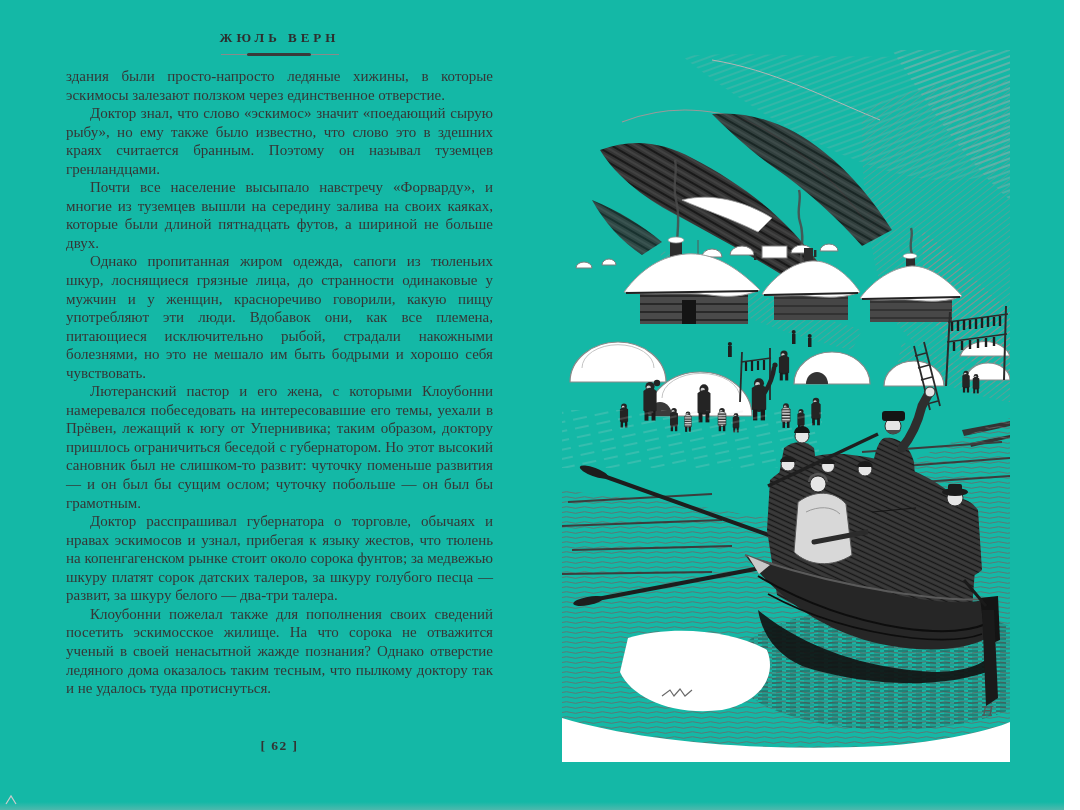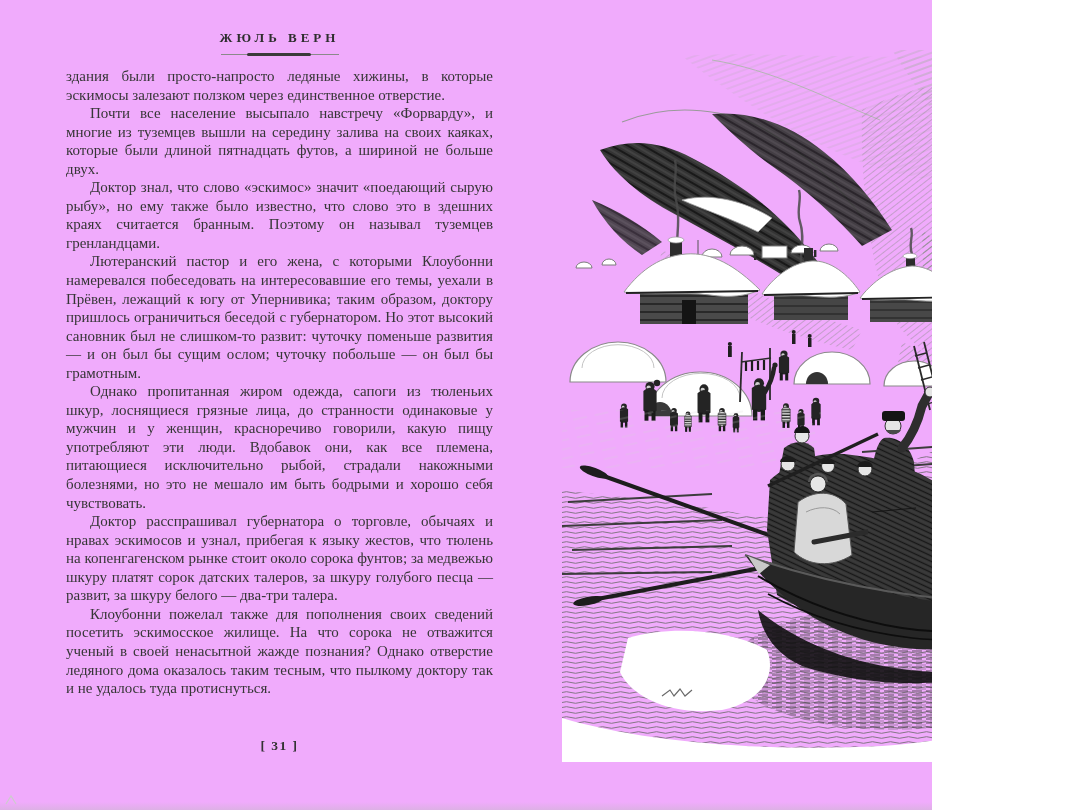--- a/index.html
+++ b/index.html
@@ -1,19 +1,19 @@
 <!DOCTYPE html>
 <html><head>
 <meta charset="utf-8">
 <title>Book spread</title>
 <style>
   html,body{margin:0;padding:0;}
   body{background:#ffffff;}
   .spread{
-    position:relative;width:932px;height:810px;background:#f0abfc;
+    position:relative;width:1064px;height:810px;background:#14b8a6;
     overflow:hidden;font-family:"Liberation Serif","DejaVu Serif",serif;
   }
   .text-col{position:absolute;left:66px;top:30px;width:427px;}
   .running-title{
     text-align:center;font-size:13px;font-weight:bold;letter-spacing:4px;
     color:#2e2e2e;
   }
   .title-rule{position:relative;width:118px;height:3px;margin:7px auto 0;}
   .title-rule .thin{position:absolute;left:0;right:0;top:1px;height:1px;background:#8a8a8a;}
   .title-rule .thick{position:absolute;left:26px;width:64px;top:0;height:3px;background:#3a3a3a;border-radius:2px;}
@@ -40,29 +40,29 @@
 <div class="spread">
 
   <div class="text-col">
     <div class="running-title">ЖЮЛЬ ВЕРН</div>
     <div class="title-rule">
       <div class="thin"></div>
       <div class="thick"></div>
     </div>
     <div class="body-text">
         <p class="no-indent">здания были просто-напросто ледяные хижины, в которые эскимосы залезают ползком через единственное отверстие.</p>
+        <p>Доктор знал, что слово «эскимос» значит «поедающий сырую рыбу», но ему также было известно, что слово это в здешних краях считается бранным. Поэтому он называл туземцев гренландцами.</p>
         <p>Почти все население высыпало навстречу «Форварду», и многие из туземцев вышли на середину залива на своих каяках, которые были длиной пятнадцать футов, а шириной не больше двух.</p>
-        <p>Доктор знал, что слово «эскимос» значит «поедающий сырую рыбу», но ему также было известно, что слово это в здешних краях считается бранным. Поэтому он называл туземцев гренландцами.</p>
+        <p>Однако пропитанная жиром одежда, сапоги из тюленьих шкур, лоснящиеся грязные лица, до странности одинаковые у мужчин и у женщин, красноречиво говорили, какую пищу употребляют эти люди. Вдобавок они, как все племена, питающиеся исключительно рыбой, страдали накожными болезнями, но это не мешало им быть бодрыми и хорошо себя чувствовать.</p>
         <p>Лютеранский пастор и его жена, с которыми Клоубонни намеревался побеседовать на интересовавшие его темы, уехали в Прёвен, лежащий к югу от Упернивика; таким образом, доктору пришлось ограничиться беседой с губернатором. Но этот высокий сановник был не слишком-то развит: чуточку поменьше развития — и он был бы сущим ослом; чуточку побольше — он был бы грамотным.</p>
-        <p>Однако пропитанная жиром одежда, сапоги из тюленьих шкур, лоснящиеся грязные лица, до странности одинаковые у мужчин и у женщин, красноречиво говорили, какую пищу употребляют эти люди. Вдобавок они, как все племена, питающиеся исключительно рыбой, страдали накожными болезнями, но это не мешало им быть бодрыми и хорошо себя чувствовать.</p>
         <p>Доктор расспрашивал губернатора о торговле, обычаях и нравах эскимосов и узнал, прибегая к языку жестов, что тюлень на копенгагенском рынке стоит около сорока фунтов; за медвежью шкуру платят сорок датских талеров, за шкуру голубого песца — развит, за шкуру белого — два-три талера.</p>
         <p>Клоубонни пожелал также для пополнения своих сведений посетить эскимосское жилище. На что сорока не отважится ученый в своей ненасытной жажде познания? Однако отверстие ледяного дома оказалось таким тесным, что пылкому доктору так и не удалось туда протиснуться.</p>
       </div>
   </div>
-  <div class="page-number">[ 31 ]</div>
+  <div class="page-number">[ 62 ]</div>
 
   <svg class="illustration" viewBox="0 0 448 712">
     <defs>
       <pattern id="skyHatch" width="16" height="6" patternUnits="userSpaceOnUse" patternTransform="rotate(-20)">
         <line x1="0" y1="3" x2="16" y2="3" stroke="#adadad" stroke-width="0.8"></line>
       </pattern>
       <pattern id="slopeHatch" width="12" height="5" patternUnits="userSpaceOnUse" patternTransform="rotate(-38)">
         <line x1="0" y1="2.5" x2="12" y2="2.5" stroke="#8f8f8f" stroke-width="0.9"></line>
       </pattern>
       <pattern id="snowHatch" width="22" height="9" patternUnits="userSpaceOnUse" patternTransform="rotate(-12)">

